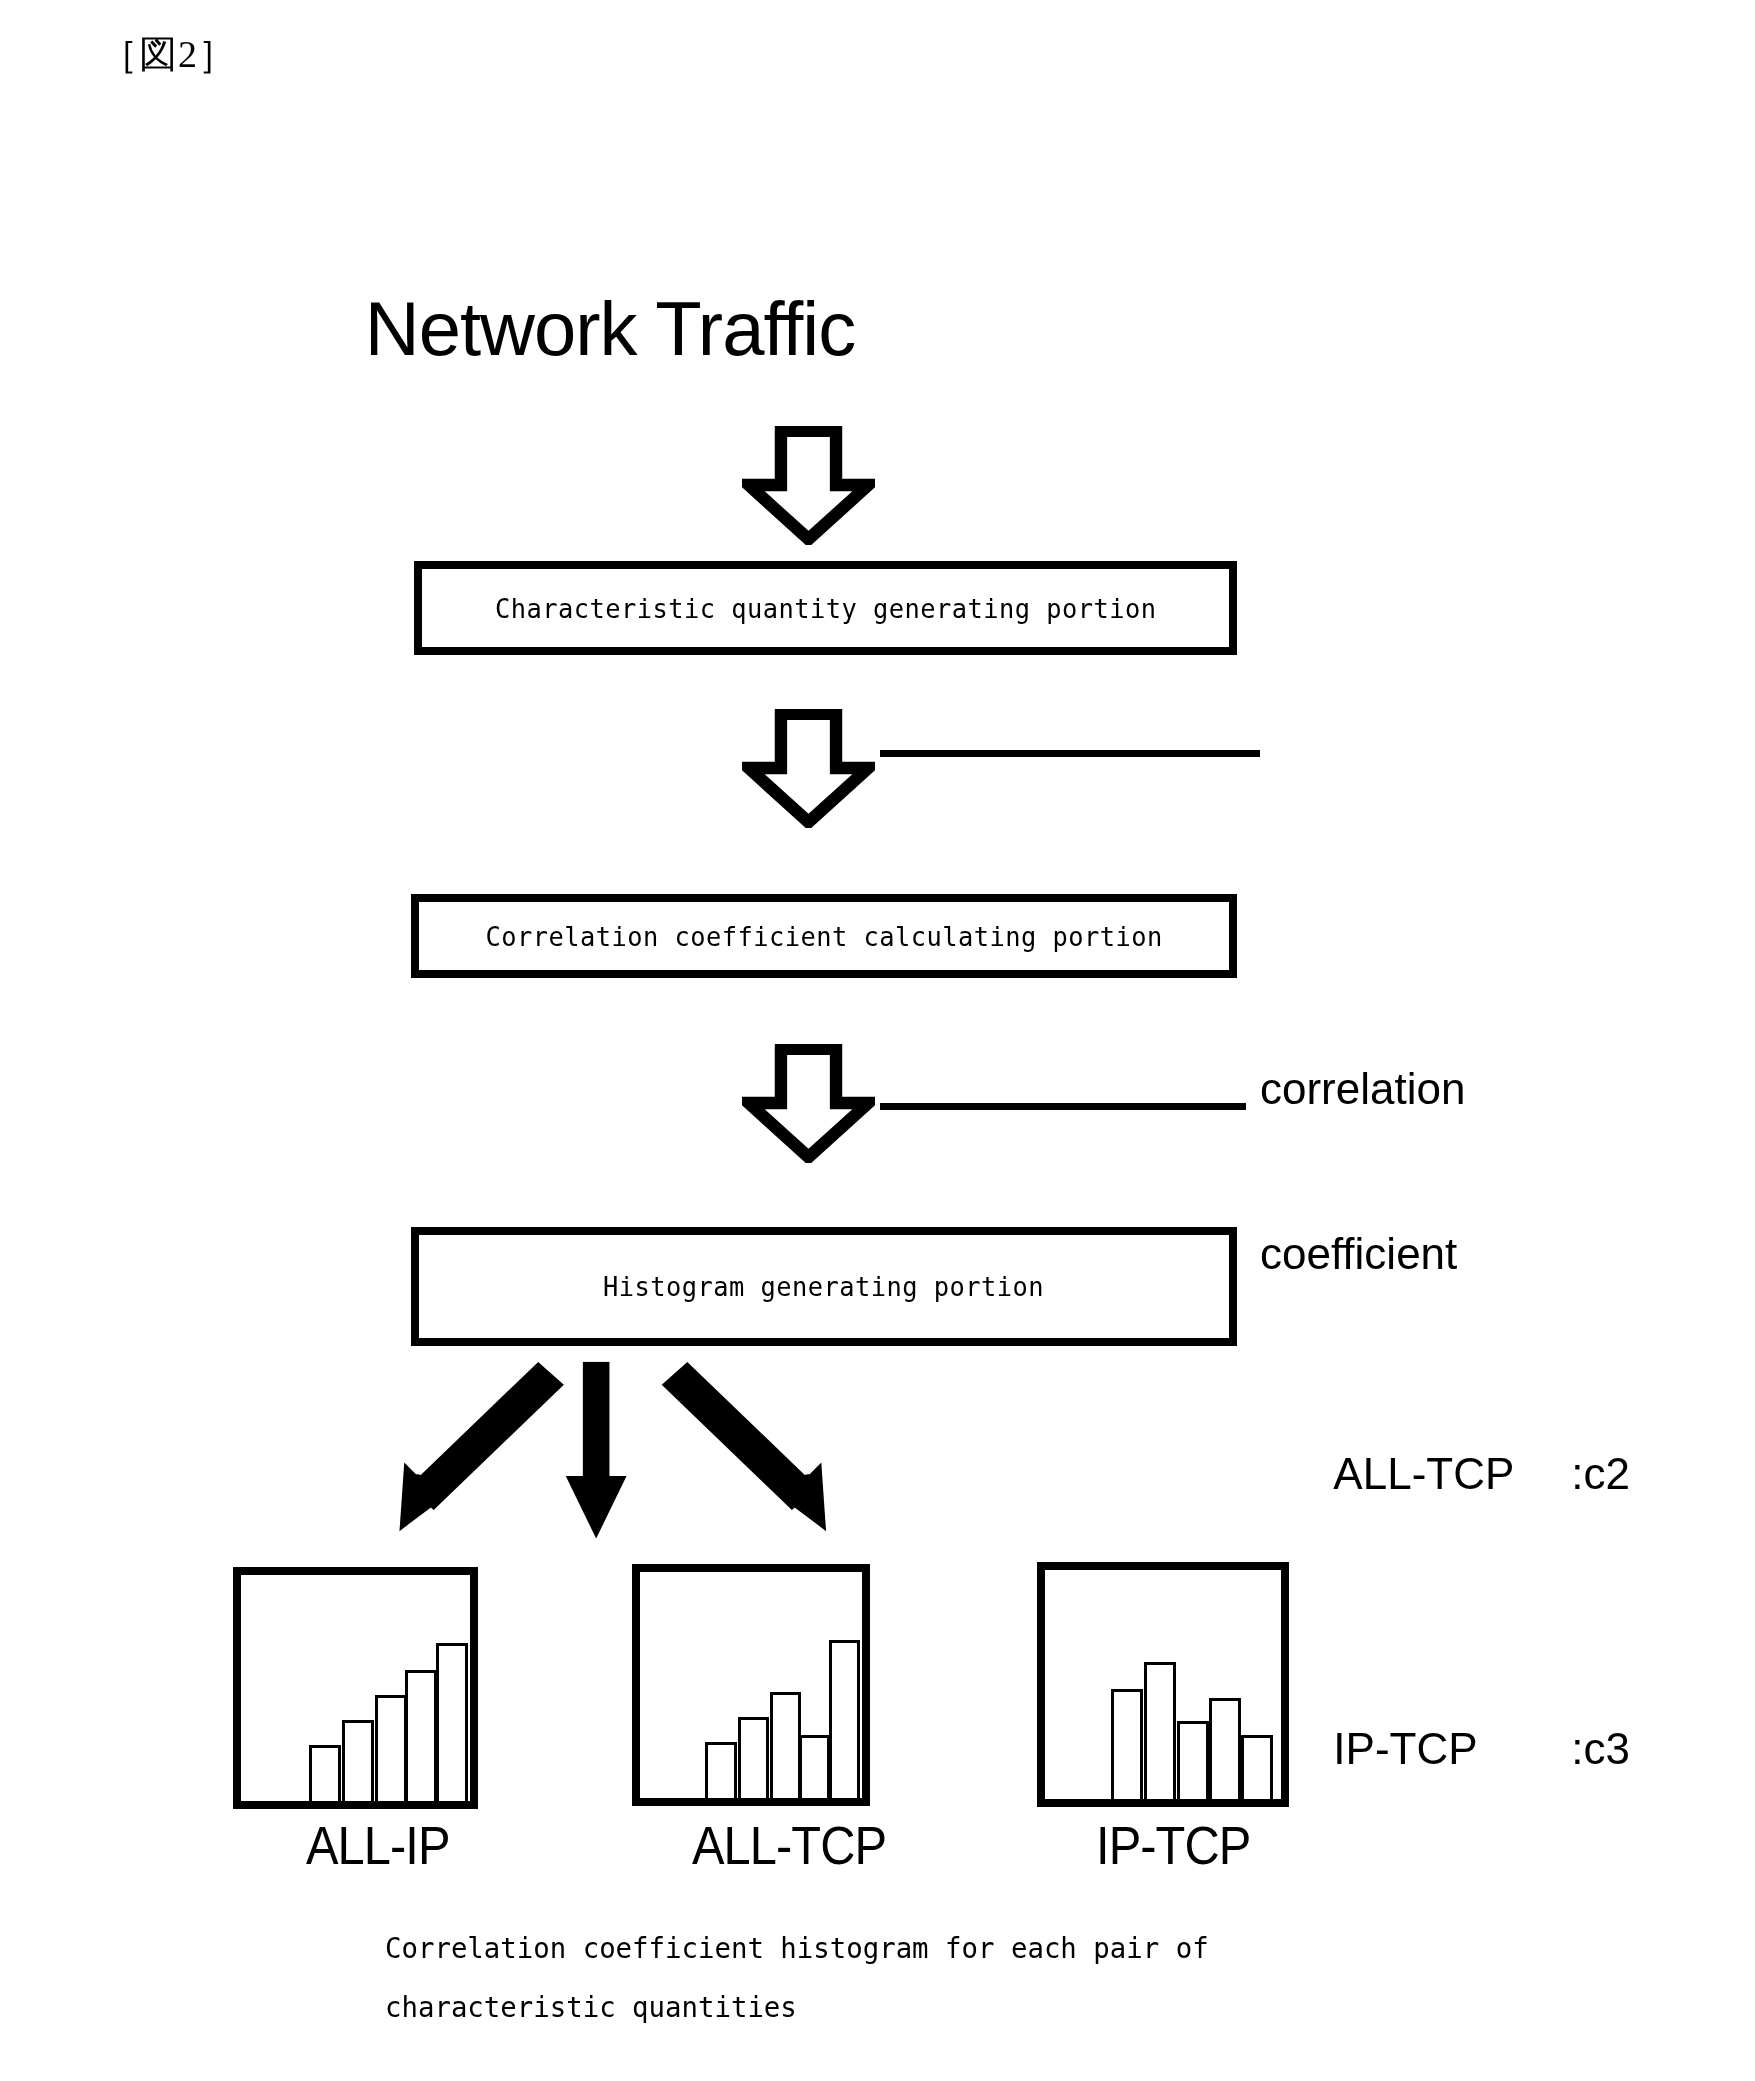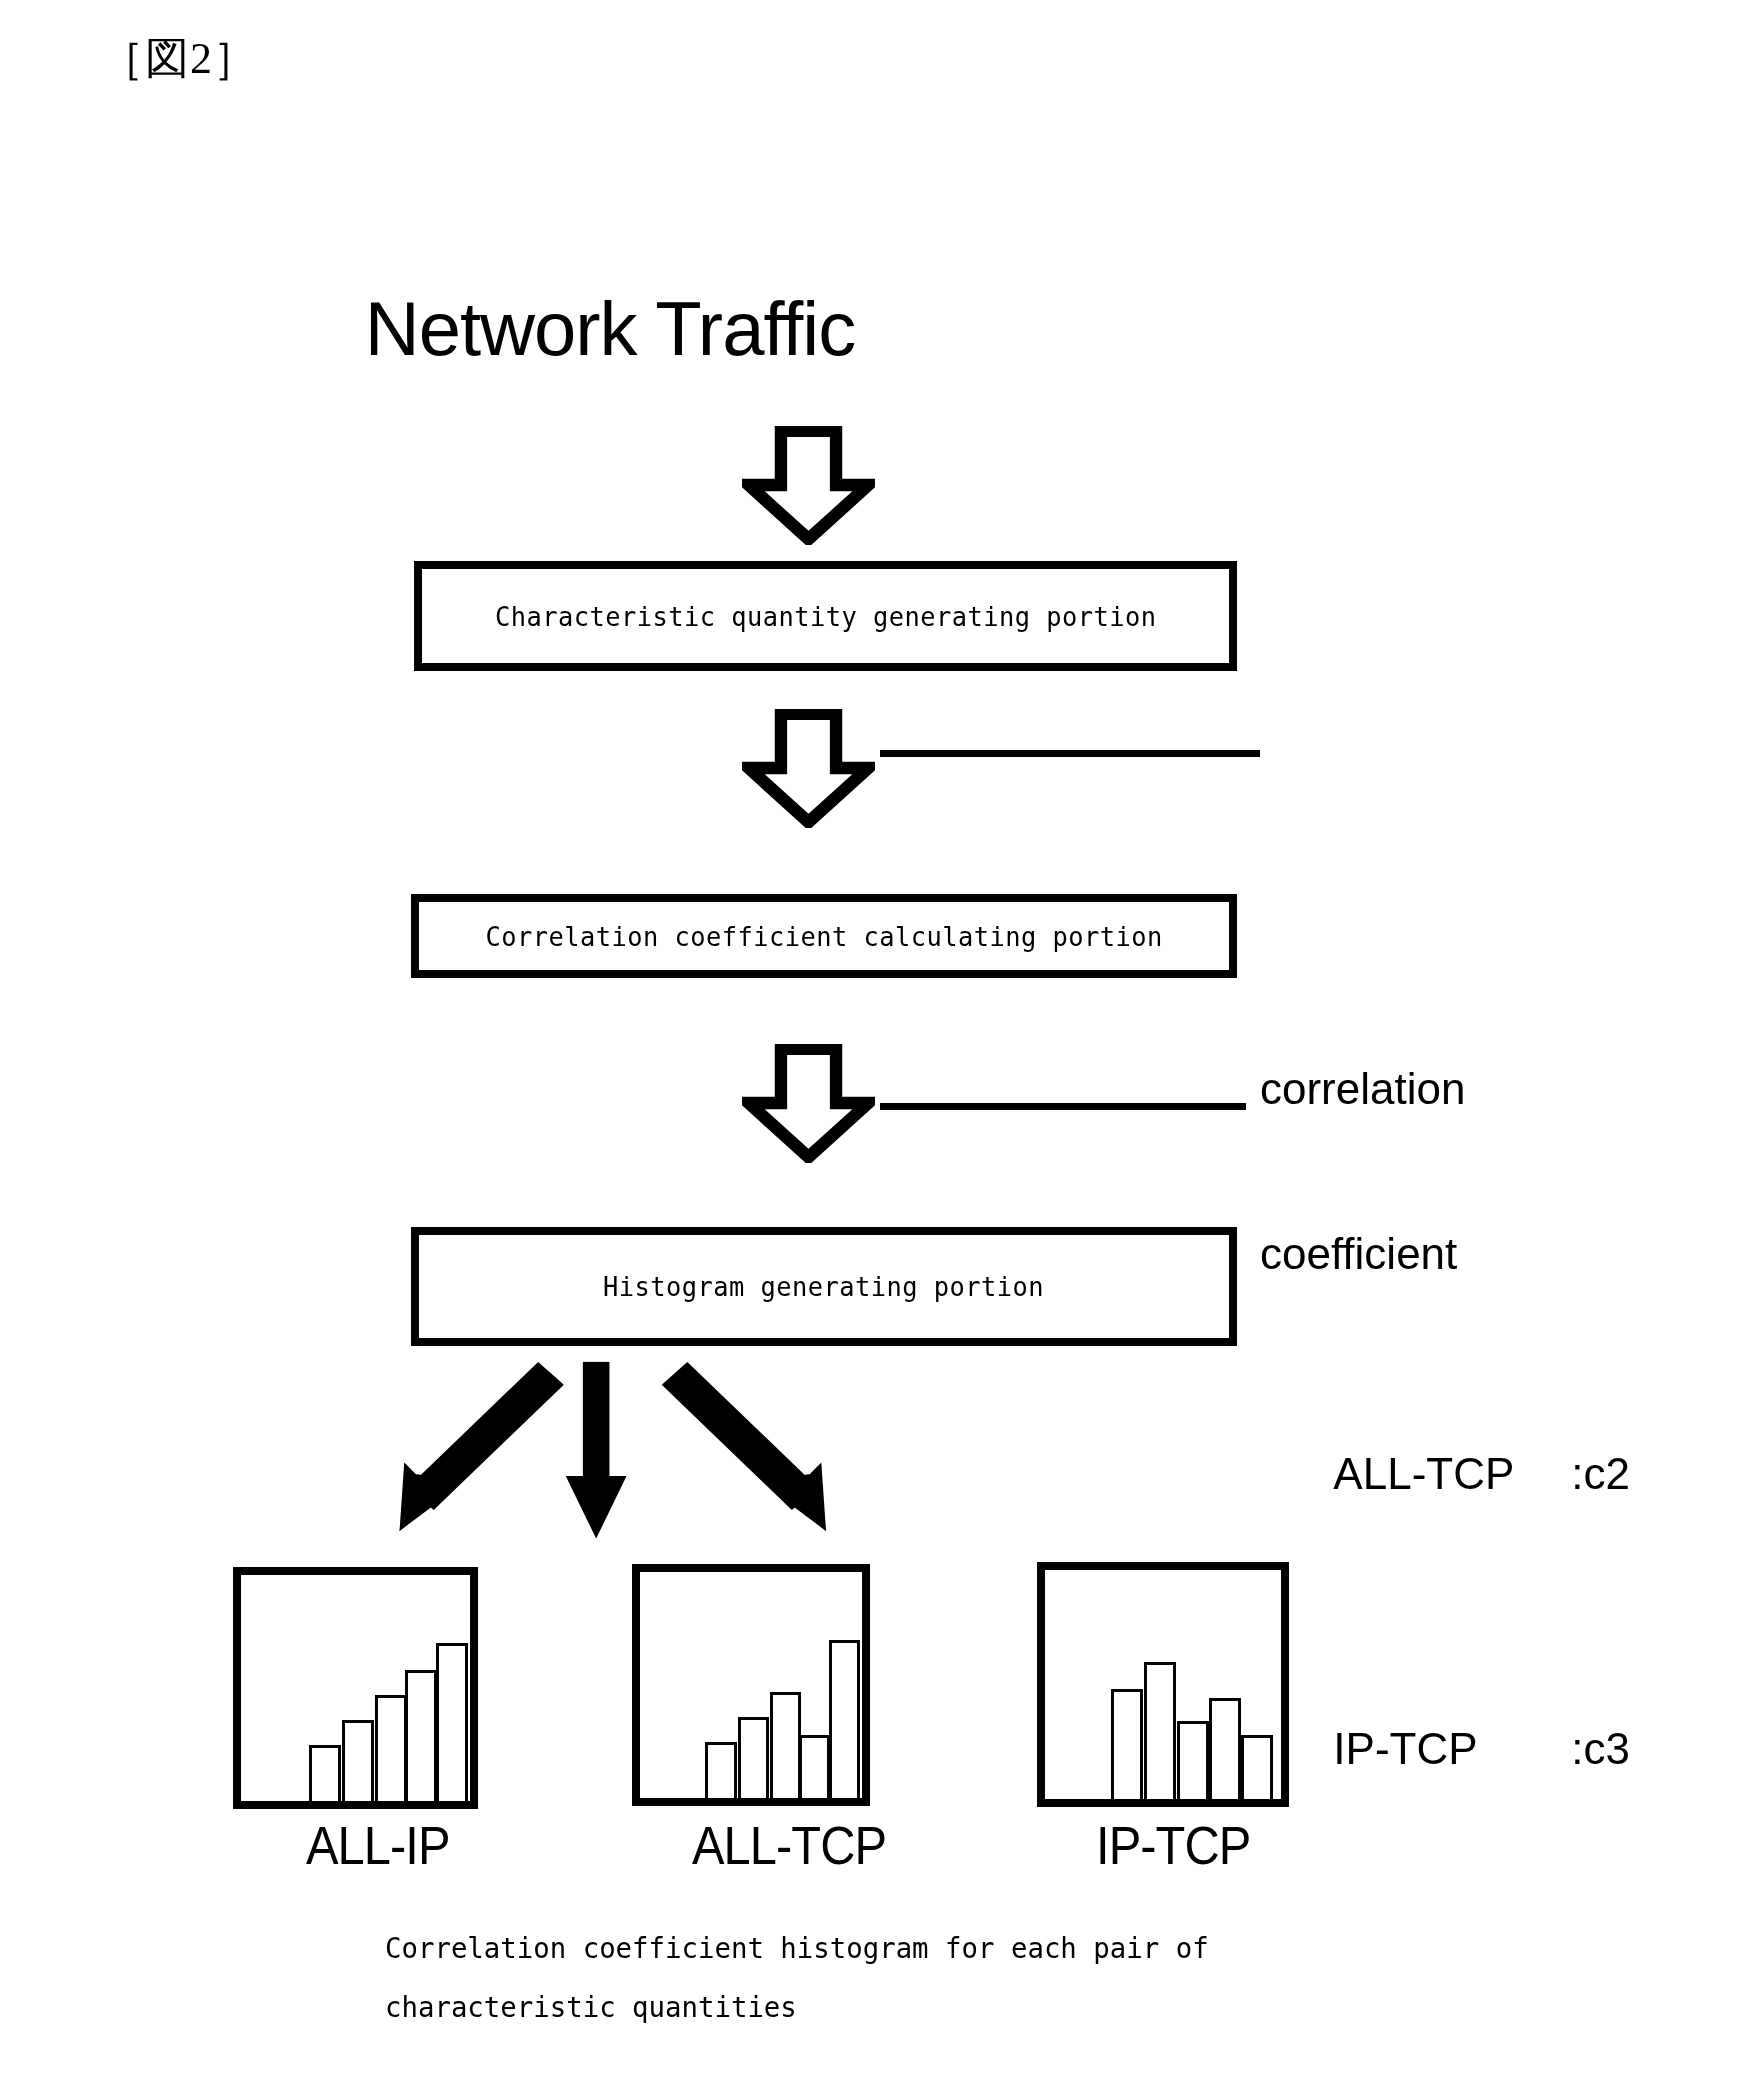--- a/index.html
+++ b/index.html
@@ -10,21 +10,21 @@
     color:#000000;
     position:relative;
     overflow:hidden;
   }
   #page{position:absolute;left:0;top:0;width:1756px;height:2082px;}
 
   
   .fig-tag{
     position:absolute;left:100px;top:28.5px;
     font-family:"Liberation Serif", serif;
-    font-size:44px;letter-spacing:1px;
+    font-size:38px;letter-spacing:1px;
     white-space:nowrap;
   }
 
   
   .main-title{
     position:absolute;left:0;top:285px;width:1160px;
     text-align:center;
     font-family:"Liberation Sans", sans-serif;
     font-size:76px;font-weight:400;
     letter-spacing:-1px;
@@ -40,21 +40,21 @@
     background:#fff;
     display:flex;align-items:center;justify-content:center;
   }
   .proc-box .lbl{
     font-family:"DejaVu Sans Mono", monospace;
     font-size:27px;
     letter-spacing:0.5px;
     white-space:nowrap;
     transform:scaleX(0.94);
   }
-  #box-characteristic{left:414px;top:561px;width:823px;height:110px;}
+  #box-characteristic{left:414px;top:561px;width:823px;height:94px;}
   #box-correlation{left:411px;top:894px;width:826px;height:84px;}
   #box-histogram{left:411px;top:1227px;width:826px;height:119px;}
 
   
   .hollow-arrow{position:absolute;}
   .hollow-arrow svg{display:block;}
 
   
   .leader{
     position:absolute;height:6.7px;background:#000;

